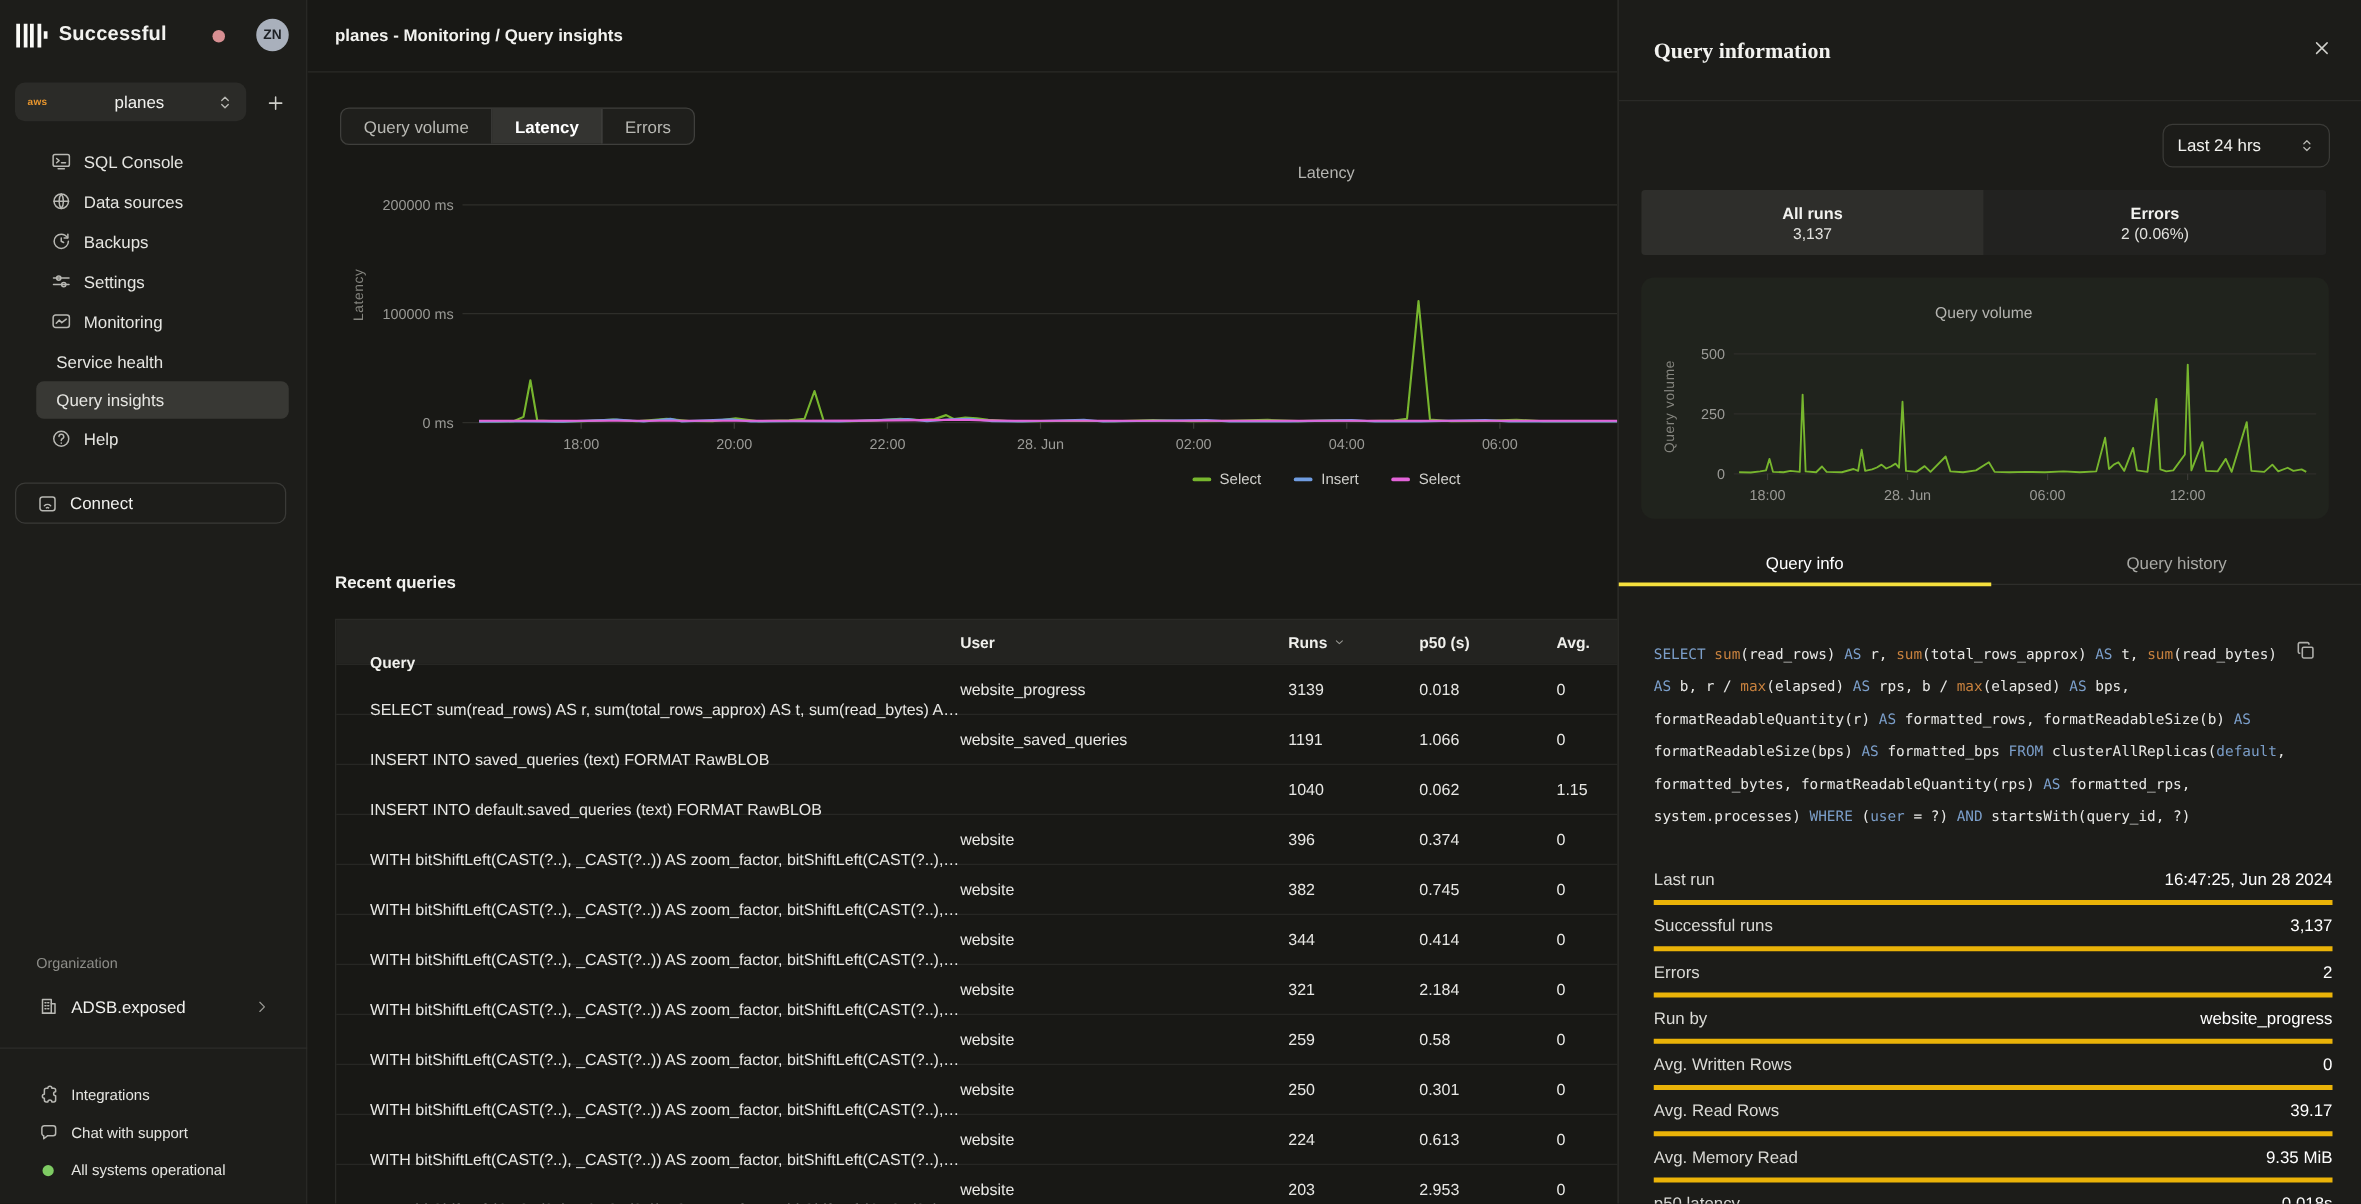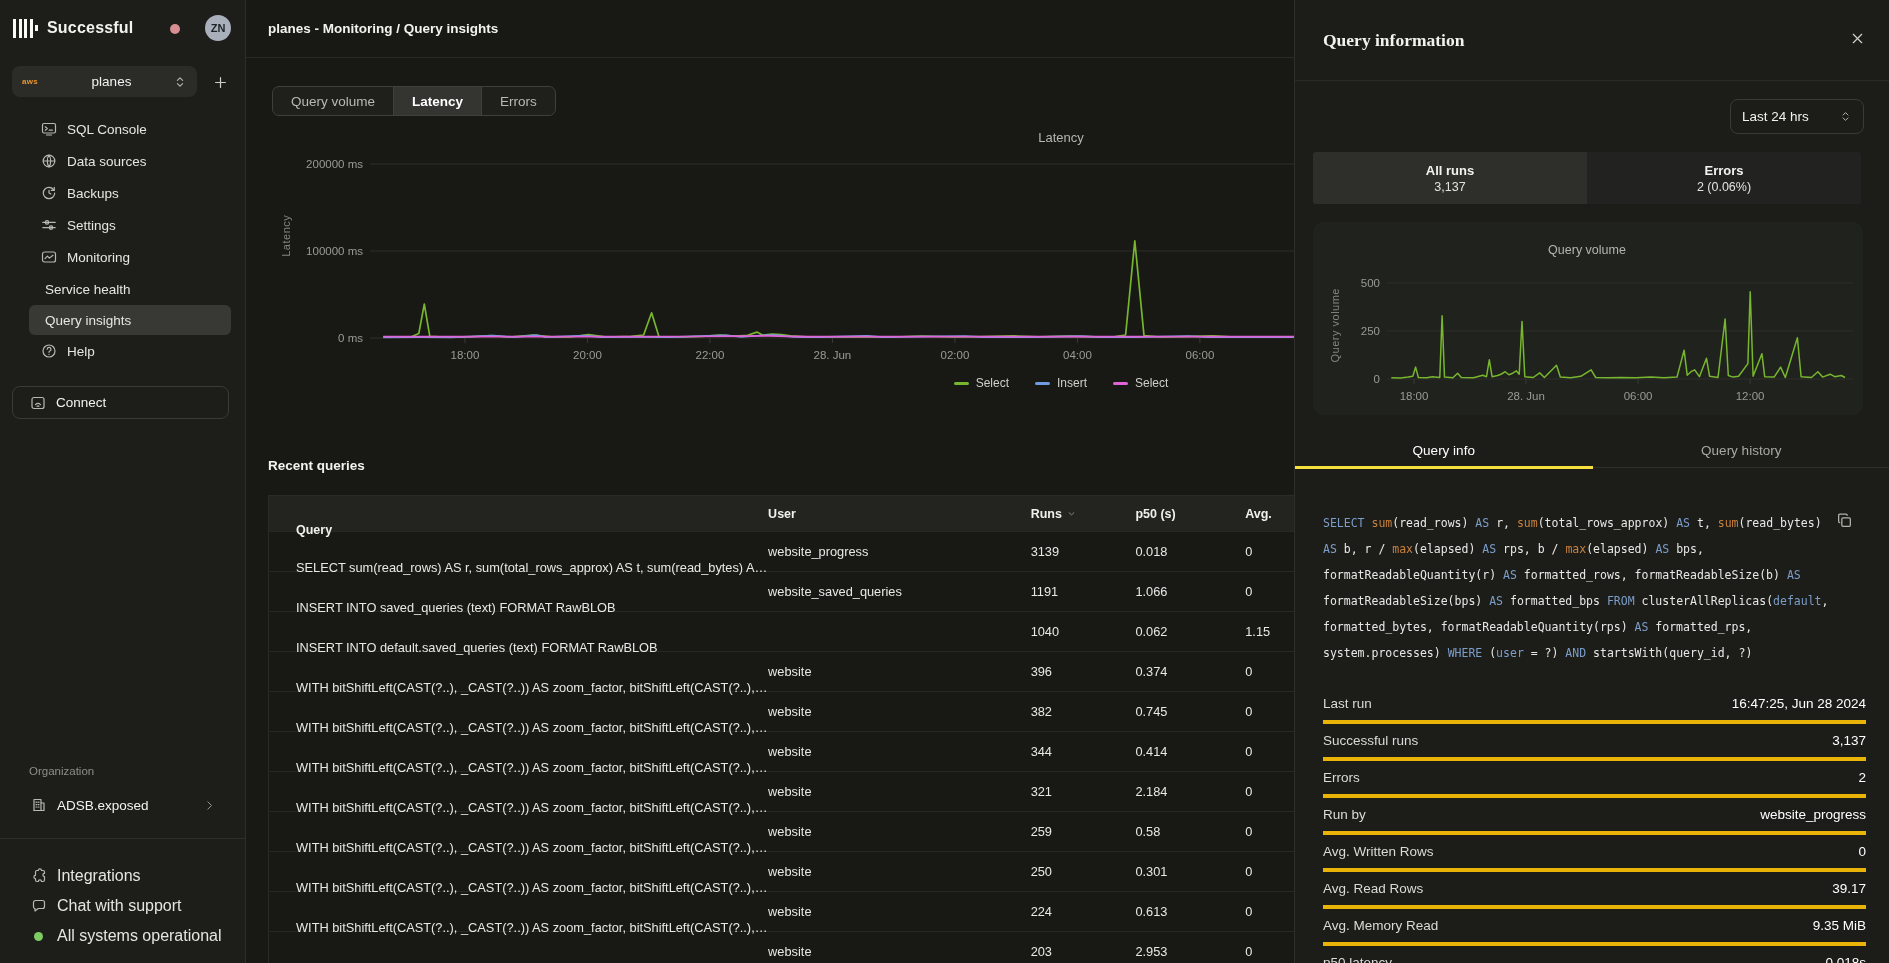--- a/index.html
+++ b/index.html
@@ -32,21 +32,21 @@
   .nav-item.selected { background:#383834; border-radius:6px; margin:0 15px 0 29px; padding-left:16px; height:30px; }
   .connect-btn { position:absolute; left:12px; top:386px; width:217px; height:33px; border:1px solid #3a3a37;
     border-radius:8px; display:flex; align-items:center; padding-left:17px; font-size:13.5px; cursor:pointer; }
   .connect-btn .icon { width:16px; height:16px; margin-right:10px; }
   .org-label { position:absolute; left:29px; top:765px; font-size:11.5px; color:#8d8d89; }
   .org-row { position:absolute; left:0; top:790px; width:246px; height:30px; display:flex; align-items:center; padding-left:31px; font-size:13.5px; cursor:pointer; }
   .org-row .icon { width:16px; height:16px; margin-right:10px; }
   .org-row .chev { position:absolute; left:203px; width:13px; height:13px; color:#9a9a95; }
   .sidebar-divider { position:absolute; left:0; top:838px; width:246px; border-top:1px solid #2d2d2a; }
   .side-footer { position:absolute; left:0; top:861px; width:246px; }
-  .foot-item { display:flex; align-items:center; height:30px; padding-left:31px; font-size:16px; color:#e5e5e1; cursor:pointer; }
+  .foot-item { display:flex; align-items:center; height:30px; padding-left:31px; font-size:12px; color:#e5e5e1; cursor:pointer; }
   .foot-item .icon { width:16px; height:16px; margin-right:10px; }
   .status-dot { width:9px; height:9px; border-radius:50%; margin:0 14px 0 3px; }
 
   
   .main { position:absolute; left:246px; top:0; width:1048px; height:963px; background:#181815; overflow:hidden; }
   .main-header { height:58px; border-bottom:1px solid #2a2a27; display:flex; align-items:center; padding-left:22px; }
   .main-title { font-size:13.5px; font-weight:bold; }
   .view-tabs { position:absolute; left:26px; top:86px; height:30px; display:flex; border:1px solid #3f3f3c;
     border-radius:7px; overflow:hidden; background:#1f1f1c; }
   .vtab { display:flex; align-items:center; justify-content:center; padding:0 18px; font-size:13.5px;

